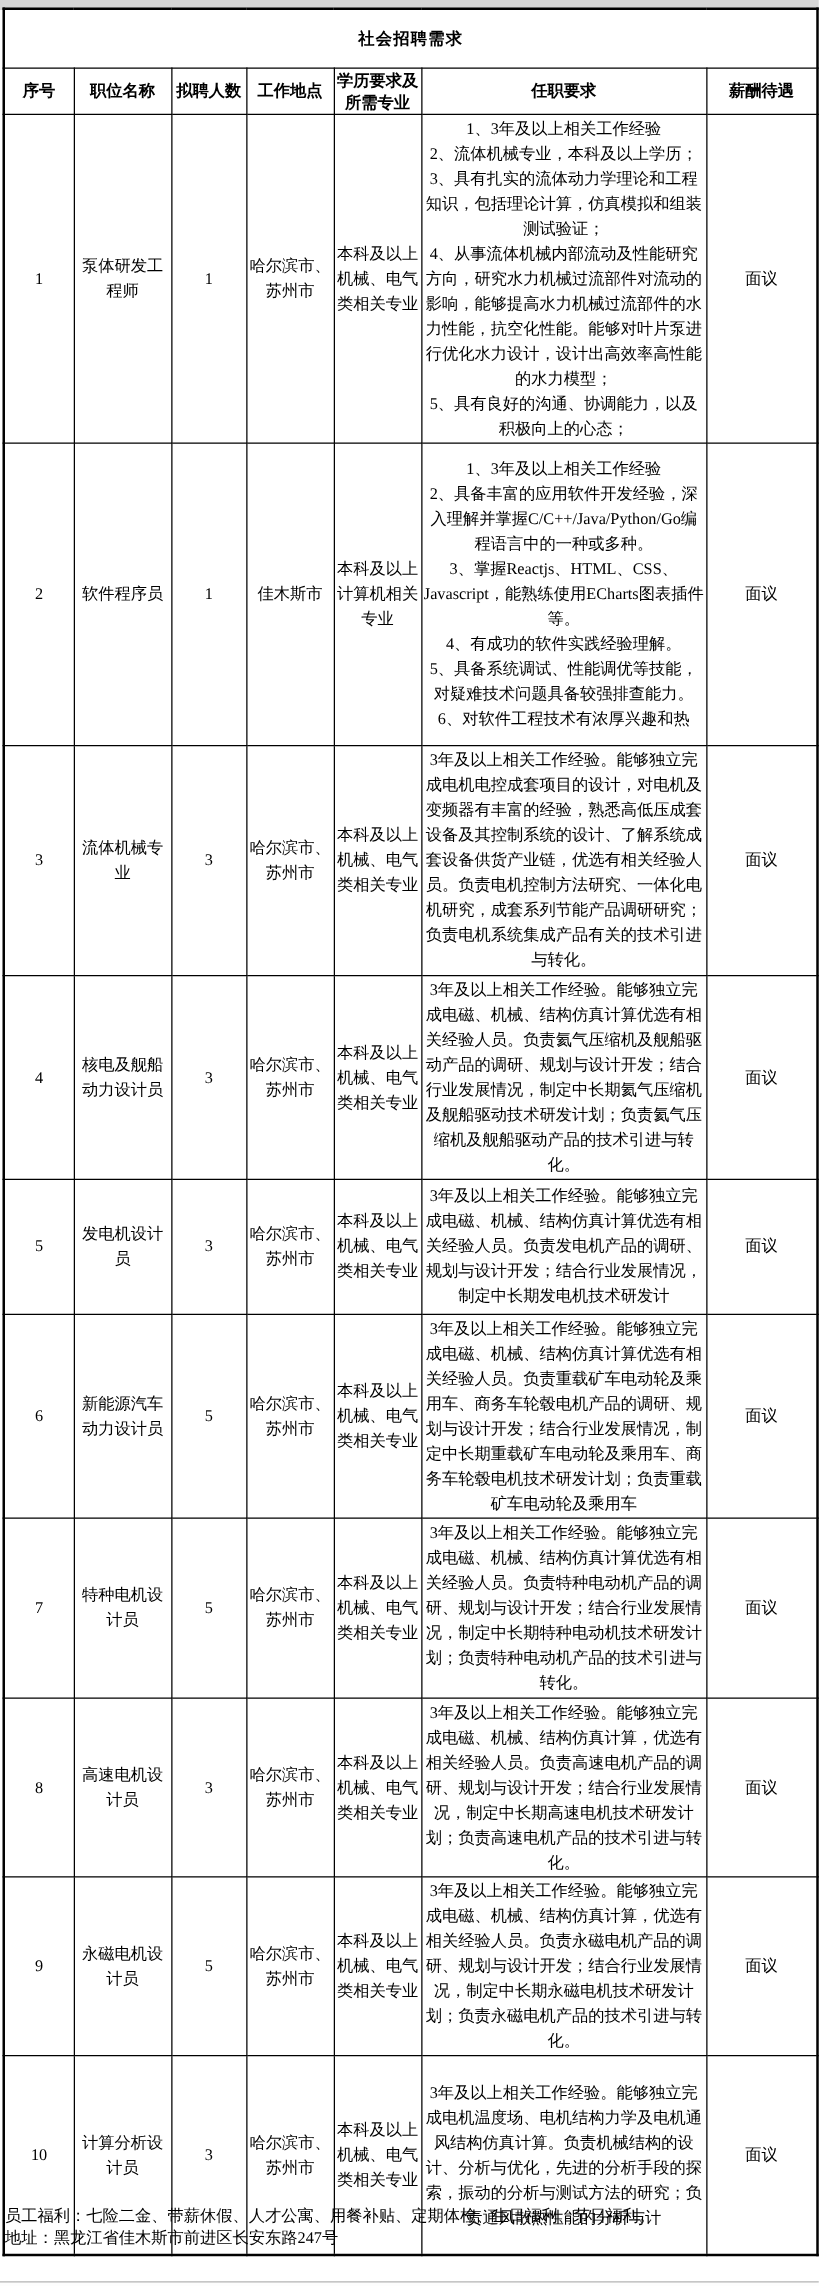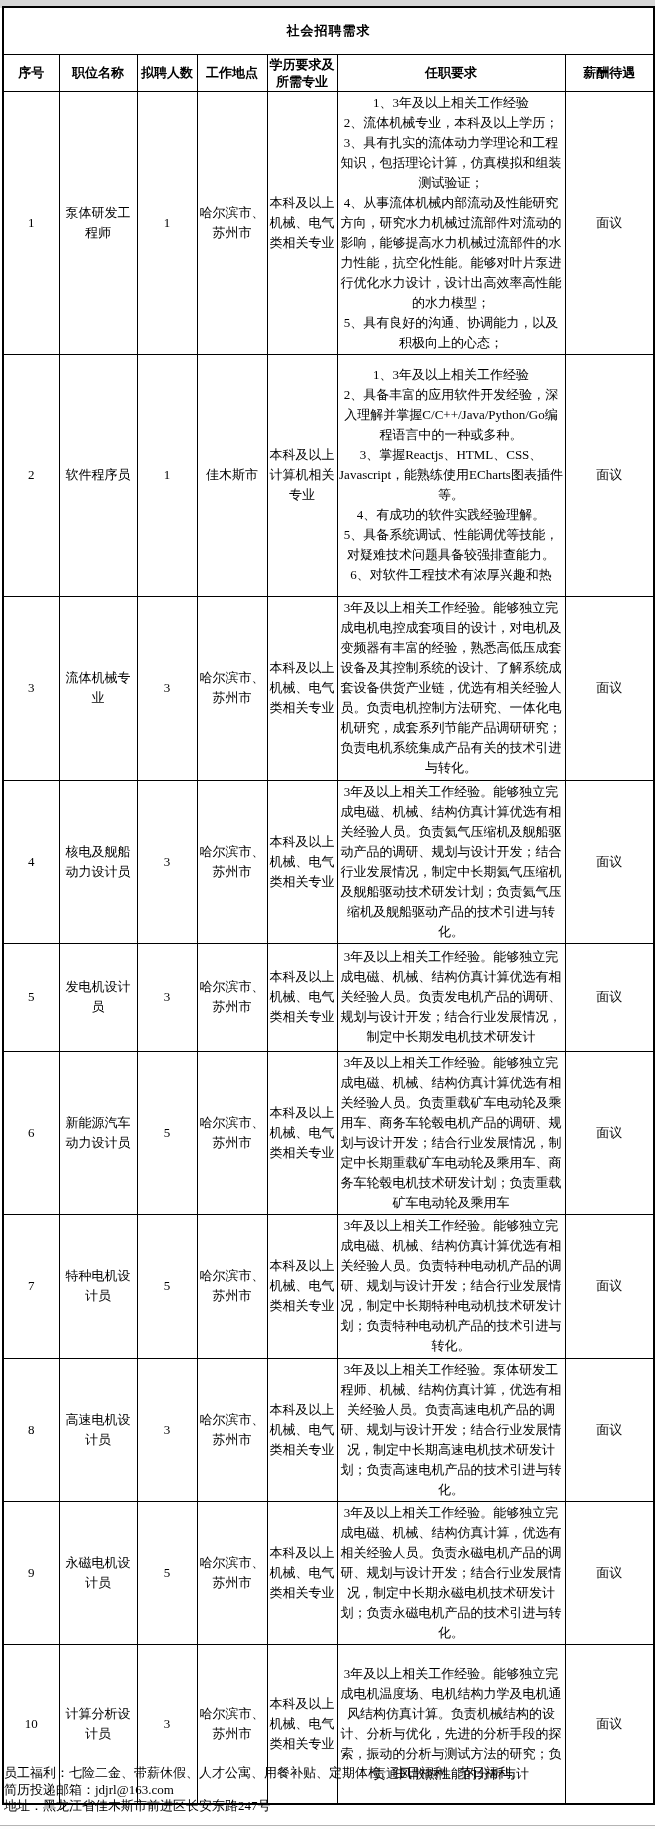--- a/index.html
+++ b/index.html
@@ -176,21 +176,21 @@
       <td class="edu">本科及以上机械、电气类相关专业</td>
       <td class="req">3年及以上相关工作经验。能够独立完成电磁、机械、结构仿真计算优选有相关经验人员。负责特种电动机产品的调研、规划与设计开发；结合行业发展情况，制定中长期特种电动机技术研发计划；负责特种电动机产品的技术引进与转化。</td>
       <td class="sal">面议</td>
     </tr>
     <tr class="r8">
       <td>8</td>
       <td class="pos">高速电机设计员</td>
       <td>3</td>
       <td>哈尔滨市、苏州市</td>
       <td class="edu">本科及以上机械、电气类相关专业</td>
-      <td class="req">3年及以上相关工作经验。泵体研发工程师、机械、结构仿真计算，优选有相关经验人员。负责高速电机产品的调研、规划与设计开发；结合行业发展情况，制定中长期高速电机技术研发计划；负责高速电机产品的技术引进与转化。</td>
+      <td class="req">3年及以上相关工作经验。能够独立完成电磁、机械、结构仿真计算，优选有相关经验人员。负责高速电机产品的调研、规划与设计开发；结合行业发展情况，制定中长期高速电机技术研发计划；负责高速电机产品的技术引进与转化。</td>
       <td class="sal">面议</td>
     </tr>
     <tr class="r9">
       <td>9</td>
       <td class="pos">永磁电机设计员</td>
       <td>5</td>
       <td>哈尔滨市、苏州市</td>
       <td class="edu">本科及以上机械、电气类相关专业</td>
       <td class="req">3年及以上相关工作经验。能够独立完成电磁、机械、结构仿真计算，优选有相关经验人员。负责永磁电机产品的调研、规划与设计开发；结合行业发展情况，制定中长期永磁电机技术研发计划；负责永磁电机产品的技术引进与转化。</td>
       <td class="sal">面议</td>
@@ -202,17 +202,16 @@
       <td>哈尔滨市、苏州市</td>
       <td class="edu">本科及以上机械、电气类相关专业</td>
       <td class="req">3年及以上相关工作经验。能够独立完成电机温度场、电机结构力学及电机通风结构仿真计算。负责机械结构的设计、分析与优化，先进的分析手段的探索，振动的分析与测试方法的研究；负责通风散热性能的分析与计</td>
       <td class="sal">面议</td>
     </tr>
   </tbody>
 </table>
 
 <div class="footer">
   <div>员工福利：七险二金、带薪休假、人才公寓、用餐补贴、定期体检、生日福利、节日福利。</div>
-  <div>简历投递邮箱：jdjrl@163.com</div>
   <div>地址：黑龙江省佳木斯市前进区长安东路247号</div>
 </div>
 
 <div class="edge-strip-bottom"></div>
 
 </body></html>

